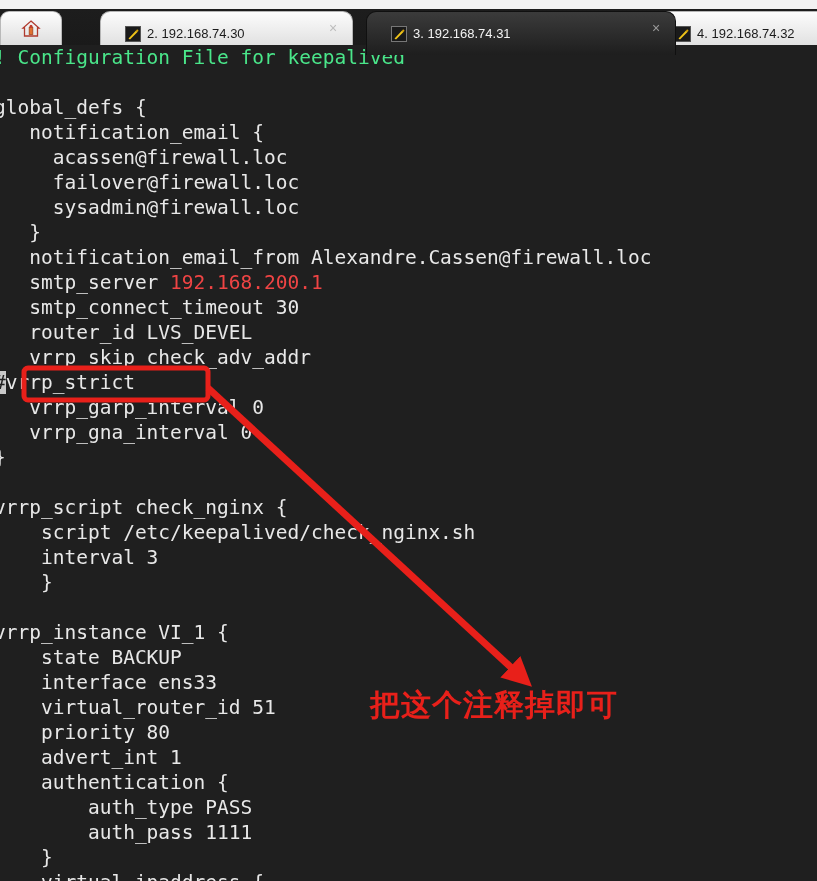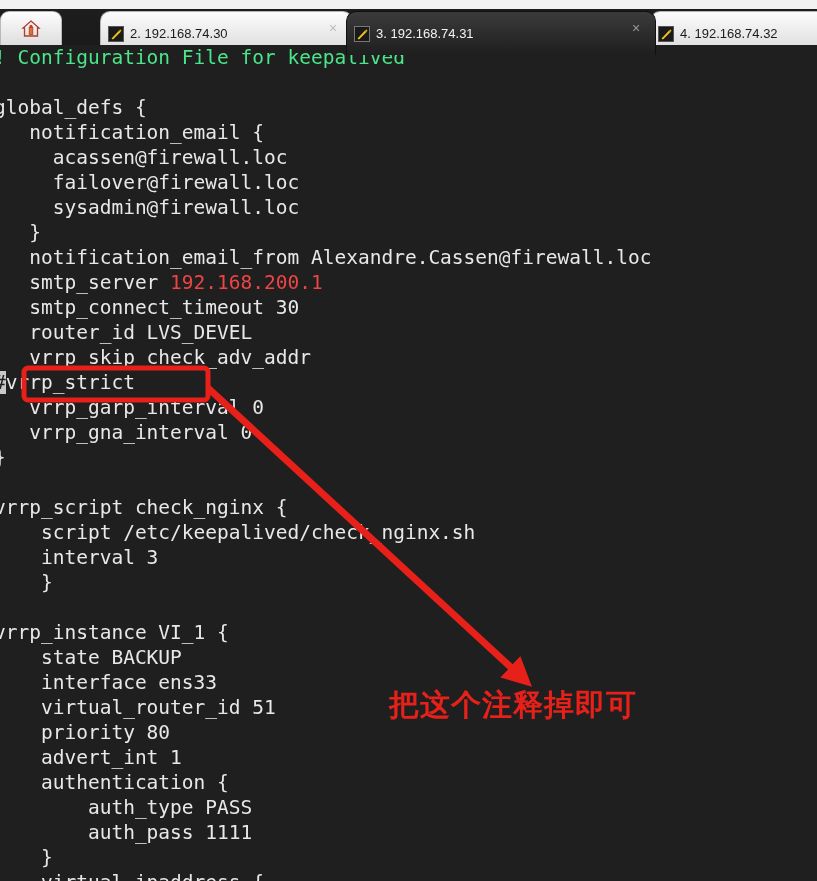--- a/index.html
+++ b/index.html
@@ -73,21 +73,21 @@
 
   .tab {
     position: absolute;
     top: 2px;
     height: 44px;
     box-sizing: border-box;
     border-top-left-radius: 10px;
     border-top-right-radius: 10px;
     display: flex;
     align-items: center;
-    padding-left: 7px;
+    padding-left: 24px;
     font-family: "Liberation Sans", sans-serif;
     font-size: 13px;
     white-space: nowrap;
     overflow: hidden;
   }
   .tab.inactive {
     background: linear-gradient(#fcfcfc, #d9d9d9);
     border: 1px solid #b5b5b5;
     border-bottom: none;
     color: #1b1b1b;
@@ -152,21 +152,20 @@
   .cjk-note {
     position: absolute;
     left: 370px;
     top: 685px;
     font-family: "DejaVu Sans", sans-serif;
     font-size: 30px;
     font-weight: bold;
     color: #e8201a;
     white-space: nowrap;
     letter-spacing: 1px;
-    margin-left: 19px;
   }
 </style>
 </head>
 <body>
 
 <div id="app">
 
   <div class="top-sliver">
     <div class="ghost">· · · · · · · ·</div>
   </div>
@@ -185,21 +184,21 @@
     <div class="tab inactive" style="left:100px;width:253px;">
       <svg class="tab-icon" viewBox="0 0 16 16">
         <rect x="0.5" y="0.5" width="15" height="15" fill="#1a1a1a" stroke="#555"></rect>
         <path d="M3.5 12.5 L11 4.5 L12.5 6 L5 13.5 Z" fill="#f0c419"></path>
         <path d="M11 4.5 L12.2 3.3 L13.6 4.7 L12.5 6 Z" fill="#d9a404"></path>
       </svg>
       <span class="tab-label">2.  192.168.74.30</span>
       <span class="tab-close">×</span>
     </div>
 
-    <div class="tab active" style="left:346px;width:310px;align-items:center;">
+    <div class="tab active" style="left:366px;width:310px;align-items:center;">
       <svg class="tab-icon" viewBox="0 0 16 16">
         <rect x="0.5" y="0.5" width="15" height="15" fill="#1a1a1a" stroke="#777"></rect>
         <path d="M3.5 12.5 L11 4.5 L12.5 6 L5 13.5 Z" fill="#f0c419"></path>
         <path d="M11 4.5 L12.2 3.3 L13.6 4.7 L12.5 6 Z" fill="#d9a404"></path>
       </svg>
       <span class="tab-label">3.  192.168.74.31</span>
       <span class="tab-close">×</span>
     </div>
 
     <div class="tab inactive" style="left:650px;width:200px;">

